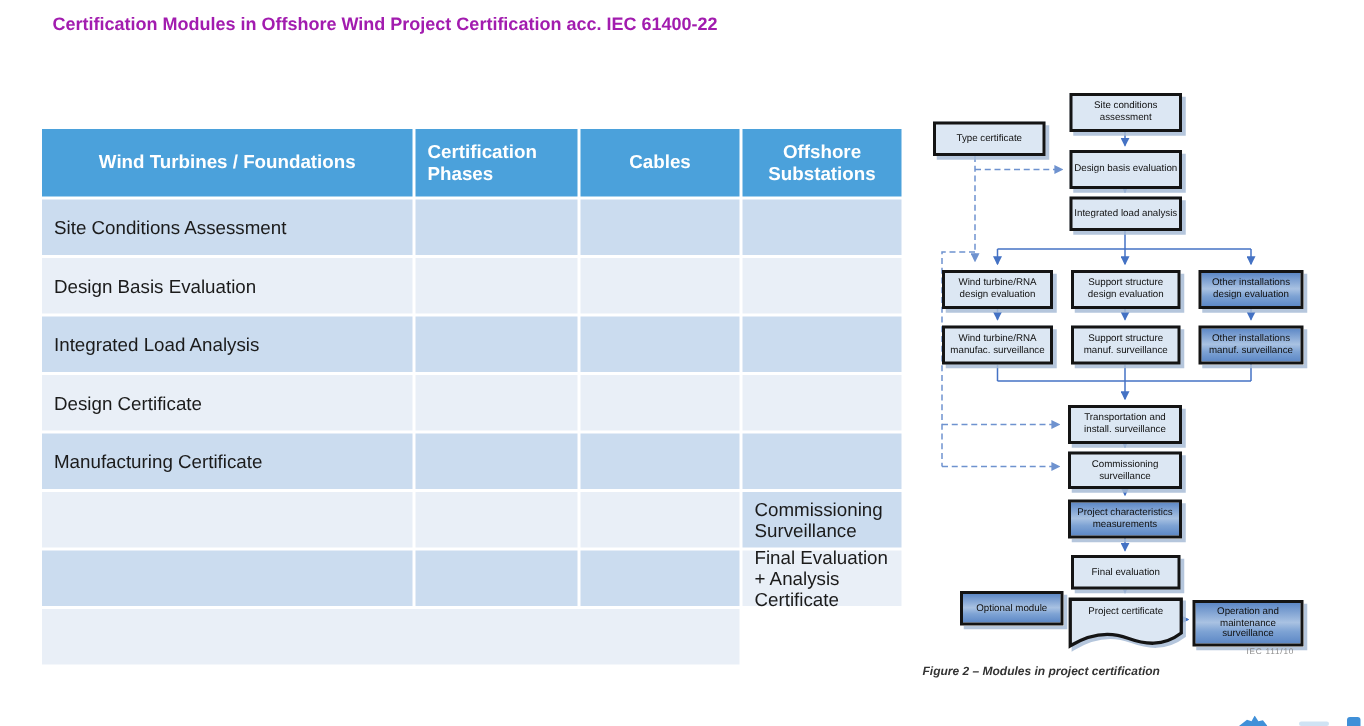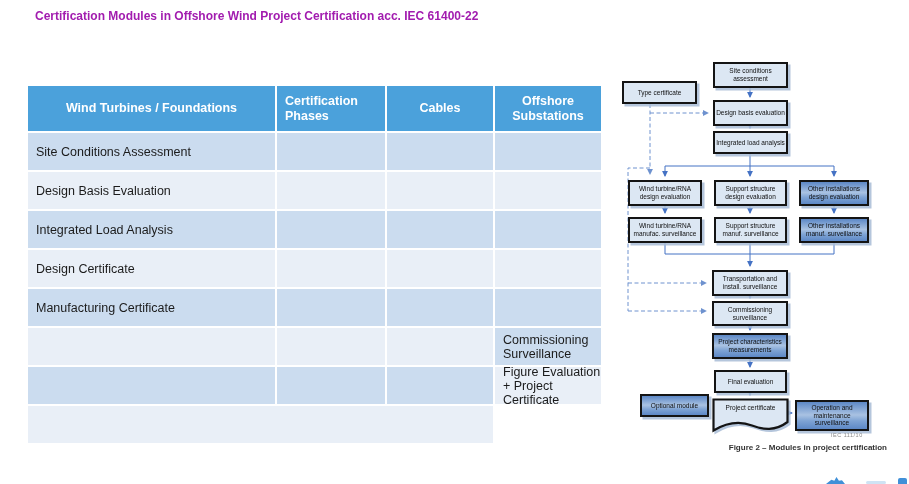--- a/index.html
+++ b/index.html
@@ -45,22 +45,22 @@
   }
   .doc-shape{position:absolute;filter:drop-shadow(2.5px 2.5px 0 rgba(168,188,214,.85));}
   .doc-label{
     position:absolute;left:0;top:6px;width:100%;text-align:center;
     font-size:6.5px;color:#101010;
   }
   .iec-ref{
     position:absolute;font-size:5.5px;color:#8a8a8a;letter-spacing:.5px;
   }
   .flow-caption{
-    position:absolute;left:0;top:388px;width:272px;text-align:right;
-    font-size:8px;font-weight:bold;color:#333333;
+    position:absolute;left:0;top:388px;width:272px;text-align:left;
+    font-size:8px;font-weight:bold;color:#333333;font-style:italic;
   }
   
   .logo-frag-1{
     position:absolute;left:826px;top:477px;width:19px;height:7px;background:#4090d8;
     clip-path:polygon(0% 100%,28% 40%,44% 55%,55% 0%,68% 55%,84% 45%,100% 100%);
   }
   .logo-frag-2{
     position:absolute;left:866px;top:481px;width:20px;height:3px;background:#cfe3f4;
     border-radius:2px;
   }
@@ -107,21 +107,21 @@
 
   <div class="td rowlight"></div>
   <div class="td rowlight"></div>
   <div class="td rowlight"></div>
 
   <div class="td label rowdark">Commissioning Surveillance</div>
   <div class="td rowdark"></div>
   <div class="td rowdark"></div>
   <div class="td rowdark"></div>
 
-  <div class="td label rowlight">Figure Evaluation + Project Certificate</div>
+  <div class="td label rowlight">Final Evaluation + Analysis Certificate</div>
   <div class="td rowlight span3"></div>
 </div>
 
 <div class="flow">
 
   <svg class="connectors" width="290" height="400" viewBox="0 0 290 400">
     <defs>
       <marker id="arr" viewBox="0 0 10 10" refX="8.5" refY="5" markerWidth="6" markerHeight="6" orient="auto-start-reverse">
         <path d="M0,0 L10,5 L0,10 z" fill="#4472C4"></path>
       </marker>

